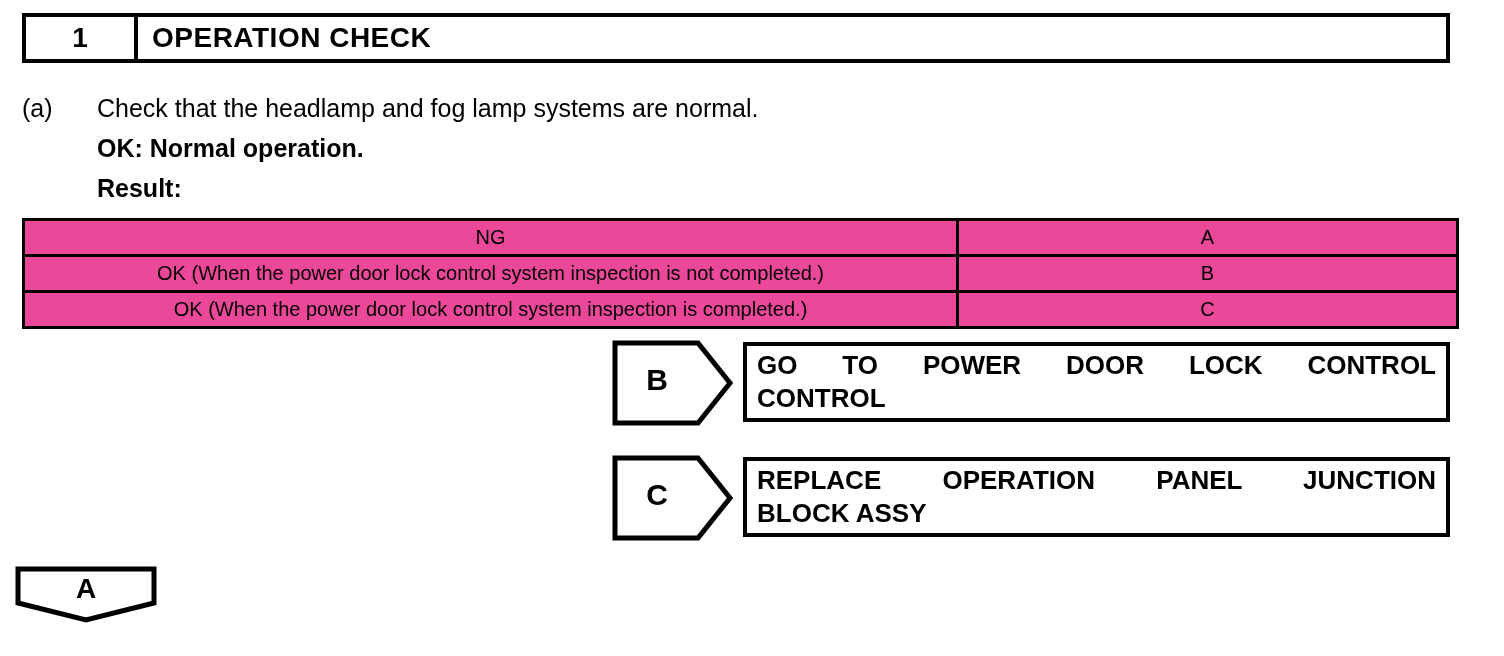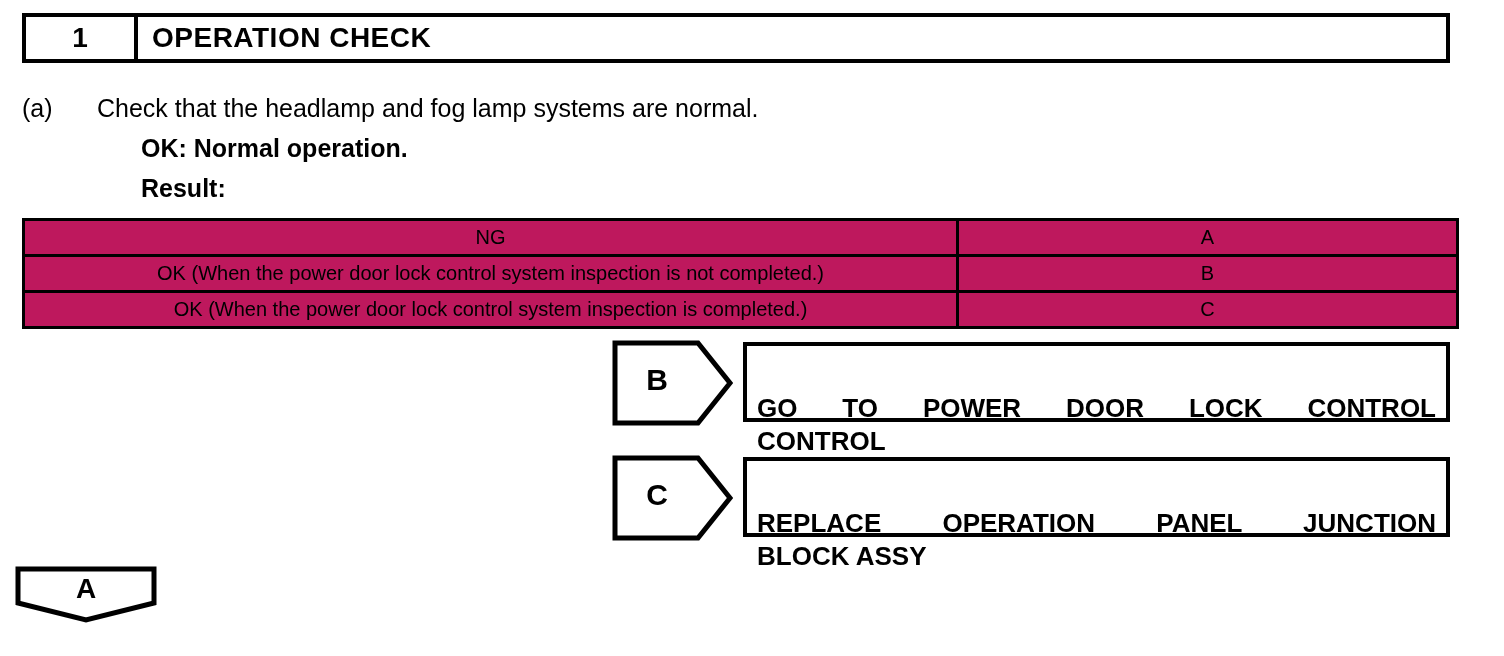--- a/index.html
+++ b/index.html
@@ -54,40 +54,40 @@
     width: 1100px;
     font-size: 25px;
     line-height: 40px;
   }
   .instruction-row { display: flex; }
   .list-marker {
     width: 75px;
     flex: 0 0 75px;
   }
   .instruction-sub {
-    margin-left: 119px;
+    margin-left: 75px;
     font-weight: bold;
   }
 
   
   .result-table {
     position: absolute;
     left: 22px; top: 218px;
     width: 1428px;
     border-collapse: collapse;
     table-layout: fixed;
   }
   .result-table td {
     border: 3px solid #000;
     height: 33px;
     text-align: center;
     vertical-align: middle;
     font-size: 20px;
     padding: 0;
-    background: #be185d;
+    background: #ec4899;
   }
   .result-table .col-condition { width: 931px; }
   .result-table .col-result   { width: 497px; }
 
   
   .branch {
     position: absolute;
     left: 612px;
     width: 845px;
     height: 86px;
@@ -118,21 +118,20 @@
     box-sizing: border-box;
     padding: 3px 10px 0 10px;
     font-weight: bold;
     font-size: 26px;
     line-height: 33px;
     background: #fff;
   }
   .branch-line-1 {
     text-align: justify;
     text-align-last: justify;
-    margin-top: 43px;
   }
   .branch-line-2 { text-align: left; }
 
   
   .continuation {
     position: absolute;
     left: 15px; top: 566px;
     width: 142px; height: 58px;
   }
   .continuation svg { display: block; }

